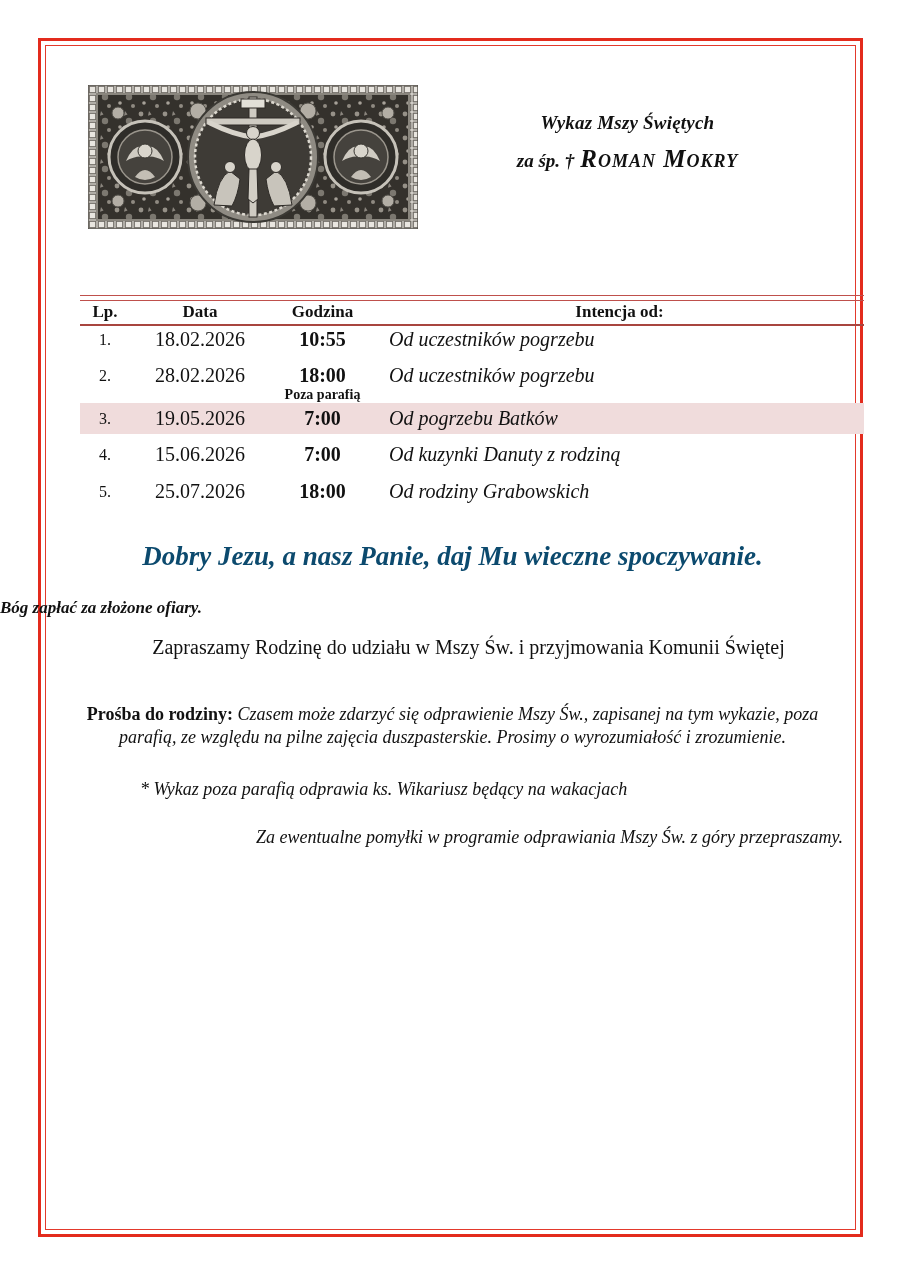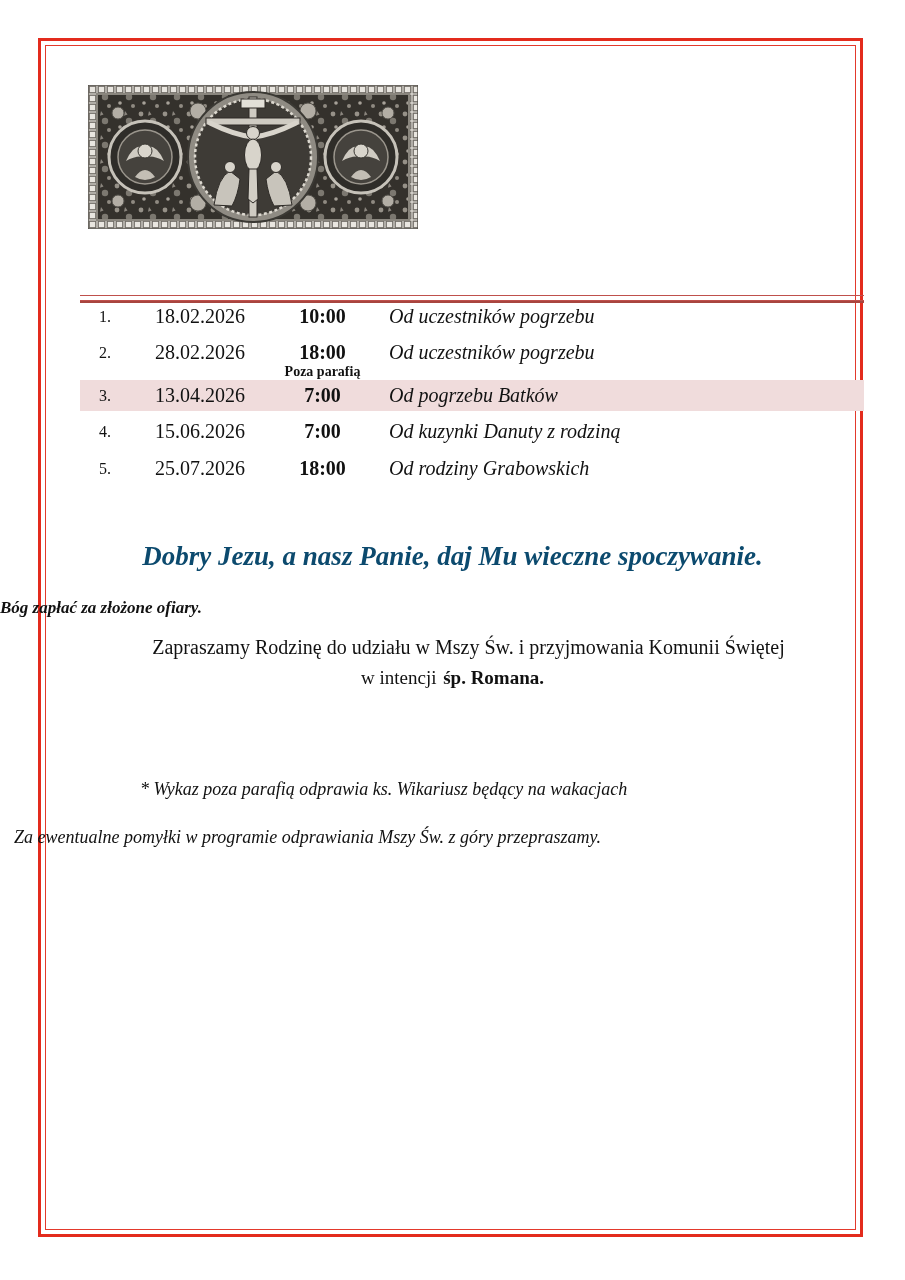--- a/index.html
+++ b/index.html
@@ -49,21 +49,21 @@
             color:#0c4a6e; font-weight:bold; font-style:italic; font-size:27px; }
   .thanks { position:absolute; left:0; top:598px; width:905px; text-align:left;
             font-weight:bold; font-style:italic; font-size:17px; }
   .invite1 { position:absolute; left:16px; top:636px; width:905px; text-align:center; font-size:20px; }
   .invite2 { position:absolute; left:0; top:667px; width:905px; text-align:center; font-size:19px; }
   .invite2 b { margin-left:2px; }
   .request { position:absolute; left:60px; top:703px; width:785px; text-align:center;
              font-size:18px; line-height:23px; font-style:italic; }
   .request b { font-style:normal; }
   .note-vicar { position:absolute; left:140px; top:779px; font-style:italic; font-size:18px; }
-  .apology { position:absolute; left:14px; top:827px; width:835px; text-align:left;
+  .apology { position:absolute; left:8px; top:827px; width:835px; text-align:right;
              font-style:italic; font-size:18px; }
 </style>
 </head>
 <body>
 
 <div class="page">
 
   <div class="frame-outer"></div>
   <div class="frame-inner"></div>
 
@@ -123,45 +123,57 @@
         <ellipse cx="165" cy="70" rx="8.5" ry="16" fill="#d8d4cb" stroke="#2e2b27"></ellipse>
         <path d="M161 84 L160 114 L165 118 L170 114 L169 84 Z" fill="#d2cec5" stroke="#2e2b27"></path>
         <path d="M126 120 Q130 92 142 86 L152 94 Q150 110 144 121 Z" fill="#c8c4bb" stroke="#2e2b27"></path>
         <circle cx="142" cy="82" r="5.5" fill="#d8d4cb" stroke="#2e2b27"></circle>
         <path d="M204 120 Q200 92 188 86 L178 94 Q180 110 186 121 Z" fill="#c8c4bb" stroke="#2e2b27"></path>
         <circle cx="188" cy="82" r="5.5" fill="#d8d4cb" stroke="#2e2b27"></circle>
       </g>
     </svg>
   </div>
 
+  <div class="title-block">
+    <div class="title-line1">Wykaz Mszy Świętych</div>
+    <div class="title-line2">
+      <span>za śp. †</span><span class="deceased-name">Roman Mokry</span>
+    </div>
+  </div>
 
   <div class="mass-table">
     <div class="dline"></div>
+    <div class="thead">
+      <div class="c-lp">Lp.</div>
+      <div class="c-data">Data</div>
+      <div class="c-time">Godzina</div>
+      <div class="c-int">Intencja od:</div>
+    </div>
     <div class="sline"></div>
     <div id="table-body">
         <div class="trow r0">
           <div class="c-lp">1.</div>
           <div class="c-data">18.02.2026</div>
           <div class="c-time">
-            <div>10:00</div>
+            <div>10:55</div>
           </div>
           <div class="c-int">Od uczestników pogrzebu</div>
         </div>
         <div class="trow r1">
           <div class="c-lp">2.</div>
           <div class="c-data">28.02.2026</div>
           <div class="c-time">
             <div>18:00</div>
             <div class="time-note">Poza parafią</div>
           </div>
           <div class="c-int">Od uczestników pogrzebu</div>
         </div>
         <div class="trow r2 hl">
           <div class="c-lp">3.</div>
-          <div class="c-data">13.04.2026</div>
+          <div class="c-data">19.05.2026</div>
           <div class="c-time">
             <div>7:00</div>
           </div>
           <div class="c-int">Od pogrzebu Batków</div>
         </div>
         <div class="trow r3">
           <div class="c-lp">4.</div>
           <div class="c-data">15.06.2026</div>
           <div class="c-time">
             <div>7:00</div>
@@ -175,20 +187,19 @@
             <div>18:00</div>
           </div>
           <div class="c-int">Od rodziny Grabowskich</div>
         </div>
       </div>
   </div>
 
   <div class="prayer">Dobry Jezu, a nasz Panie, daj Mu wieczne spoczywanie.</div>
   <div class="thanks">Bóg zapłać za złożone ofiary.</div>
   <div class="invite1">Zapraszamy Rodzinę do udziału w Mszy Św. i przyjmowania Komunii Świętej</div>
-  <div class="invite2">
-    <span>w intencji</span>
-    <b>śp. Romana.</b>
+  <div class="request">
+    <b>Prośba do rodziny:</b><span> Czasem może zdarzyć się odprawienie Mszy Św., zapisanej na tym wykazie, poza parafią, ze względu na pilne zajęcia duszpasterskie. Prosimy o wyrozumiałość i zrozumienie.</span>
   </div>
   <div class="note-vicar">* Wykaz poza parafią odprawia ks. Wikariusz będący na wakacjach</div>
   <div class="apology">Za ewentualne pomyłki w programie odprawiania Mszy Św. z góry przepraszamy.</div>
 
 </div>
 
 </body></html>

